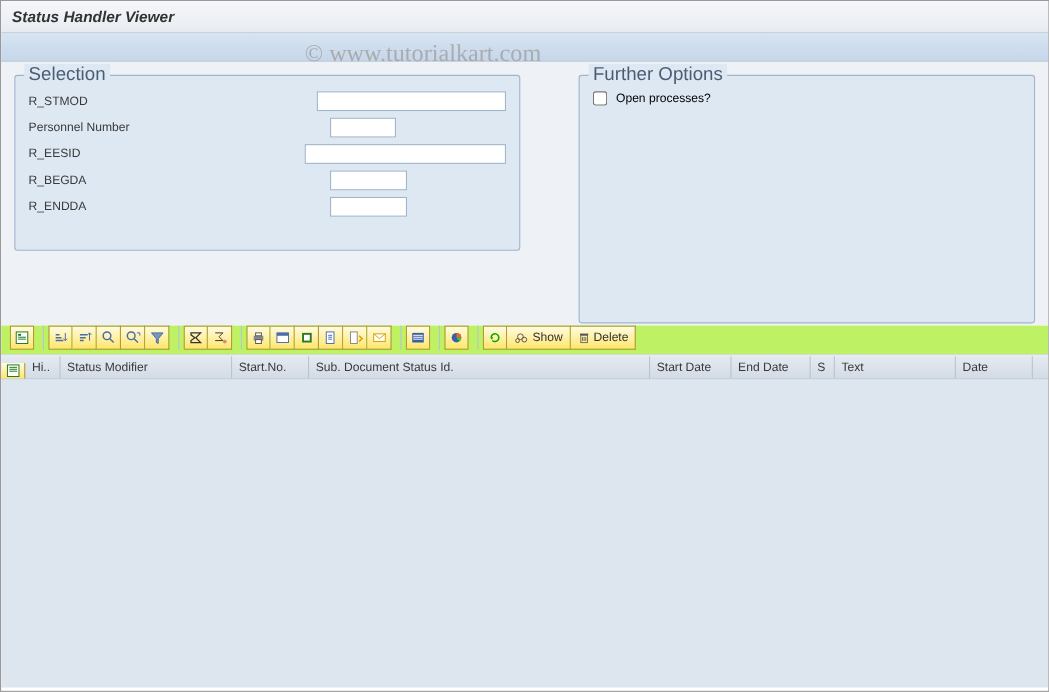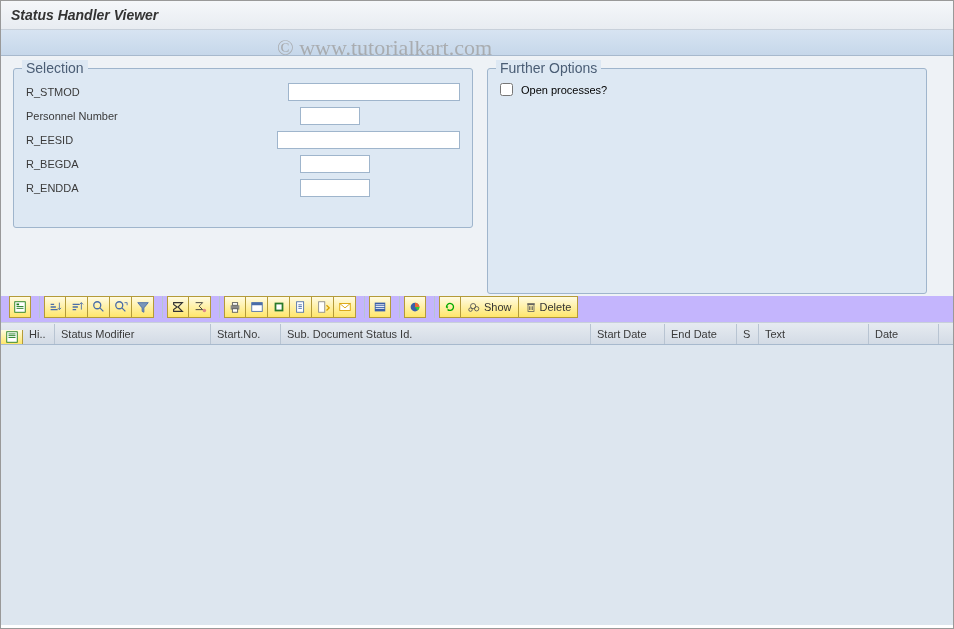--- a/index.html
+++ b/index.html
@@ -45,28 +45,28 @@
     height: 240px;
   }
   .panel {
     background: #dde8f3;
     border: 1px solid #9fb5cc;
     border-radius: 3px;
     position: relative;
     padding: 10px 12px 12px 12px;
   }
   .panel-selection { width: 460px; height: 160px; }
-  .panel-options { width: 440px; height: 226px; }
+  .panel-options { width: 440px; height: 226px; margin-left: 39px; }
   .panel-legend {
     position: absolute;
     top: -1px; left: 8px;
     background: #dde8f3;
     padding: 0 4px;
     color: #4a5d75;
-    font-size: 14px;
+    font-size: 17px;
     transform: translateY(-50%);
   }
   .form-row {
     display: flex;
     align-items: center;
     height: 22px;
     margin-top: 2px;
     gap: 24px;
   }
   .form-label {
@@ -81,21 +81,21 @@
     font-size: 11px;
   }
   .form-input.w-long { width: 180px; }
   .form-input.w-xlong{ width: 200px; }
   .form-input.w-short{ width: 60px; }
   .form-input.w-mid  { width: 70px; }
   .checkbox-row { display:flex; align-items:center; gap:8px; margin-top:4px;}
   .checkbox-row input { width:13px; height:13px; }
   
   .toolbar-strip {
-    background: #c4b5fd;
+    background: #bef264;
     padding: 0 8px 4px 8px;
     display:flex;
     align-items:flex-end;
     gap:2px;
   }
   .tool-group { display:flex; gap:0; margin-right:4px;}
   .tool-group.sep { border-left:1px solid #b8c4d2; padding-left:4px; margin-left:2px;}
   .tool-btn {
     width:22px; height:22px;
     background: linear-gradient(#fffbe2, #ffe66b);

